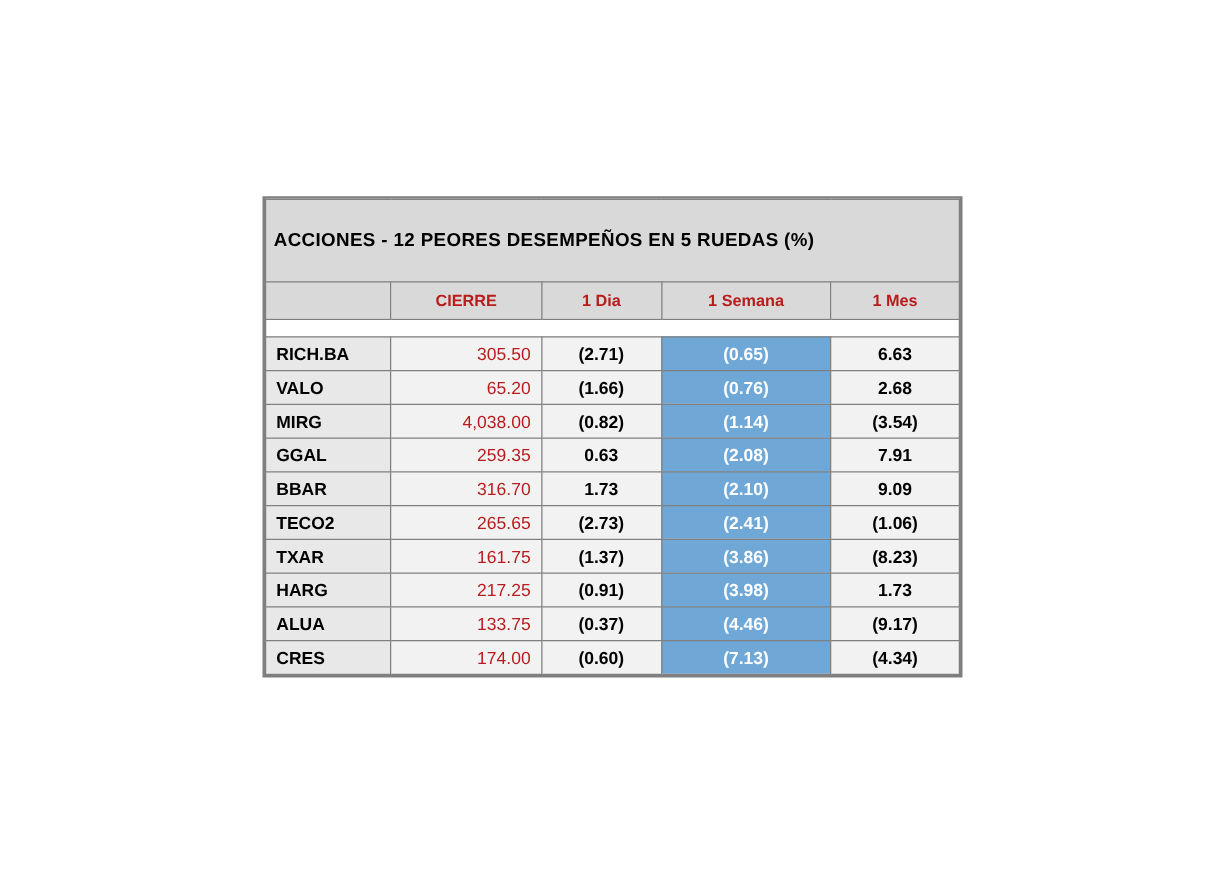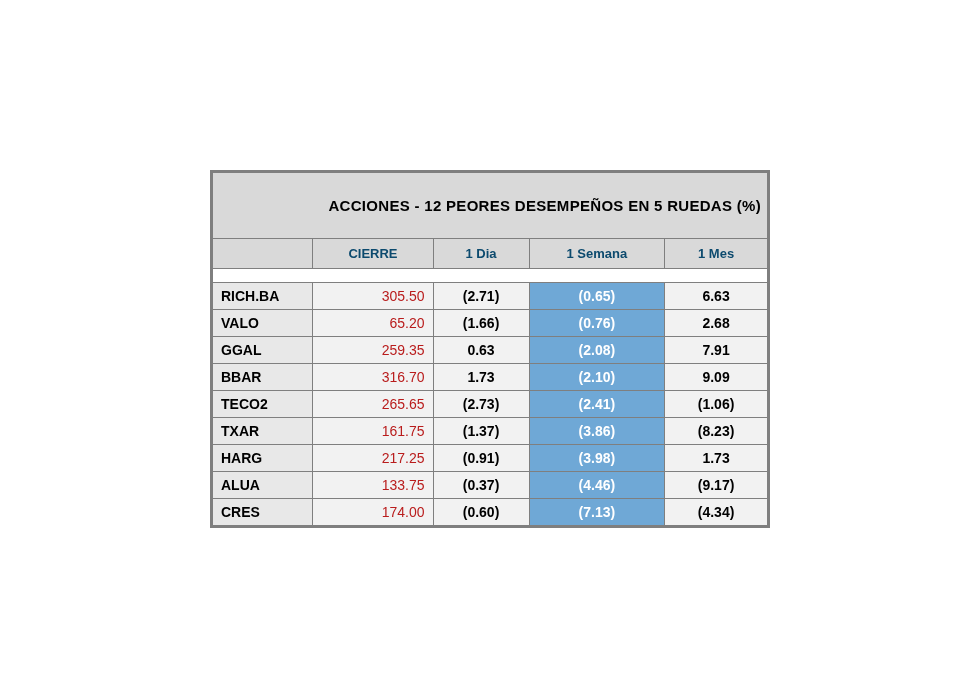--- a/index.html
+++ b/index.html
@@ -16,36 +16,36 @@
       border: 2px solid #7f7f7f;
       width: 560px;
     }
     table {
       width: 100%;
       border-collapse: collapse;
       font-size: 14px;
     }
     .title-row td {
       background: #d9d9d9;
-      text-align: right;
+      text-align: left;
       font-weight: bold;
       font-size: 15px;
       padding: 24px 6px;
       border: 1px solid #7f7f7f;
       color: #000;
       letter-spacing: 0.3px;
     }
     .header-row td {
       background: #d9d9d9;
       text-align: center;
       font-weight: bold;
       font-size: 13px;
       padding: 7px 20px;
       border: 1px solid #7f7f7f;
-      color: #0c4a6e;
+      color: #b91c1c;
     }
     .header-row td.col-label {
       background: #d9d9d9;
       border: 1px solid #7f7f7f;
     }
     .spacer-row td {
       background: #ffffff;
       height: 14px;
       border: 1px solid #7f7f7f;
     }
@@ -115,20 +115,27 @@
           <td class="col-1mes">6.63</td>
         </tr>
         <tr class="data-row">
           <td class="col-ticker">VALO</td>
           <td class="col-cierre">65.20</td>
           <td class="col-1dia">(1.66)</td>
           <td class="col-1semana">(0.76)</td>
           <td class="col-1mes">2.68</td>
         </tr>
         <tr class="data-row">
+          <td class="col-ticker">MIRG</td>
+          <td class="col-cierre">4,038.00</td>
+          <td class="col-1dia">(0.82)</td>
+          <td class="col-1semana">(1.14)</td>
+          <td class="col-1mes">(3.54)</td>
+        </tr>
+        <tr class="data-row">
           <td class="col-ticker">GGAL</td>
           <td class="col-cierre">259.35</td>
           <td class="col-1dia">0.63</td>
           <td class="col-1semana">(2.08)</td>
           <td class="col-1mes">7.91</td>
         </tr>
         <tr class="data-row">
           <td class="col-ticker">BBAR</td>
           <td class="col-cierre">316.70</td>
           <td class="col-1dia">1.73</td>

